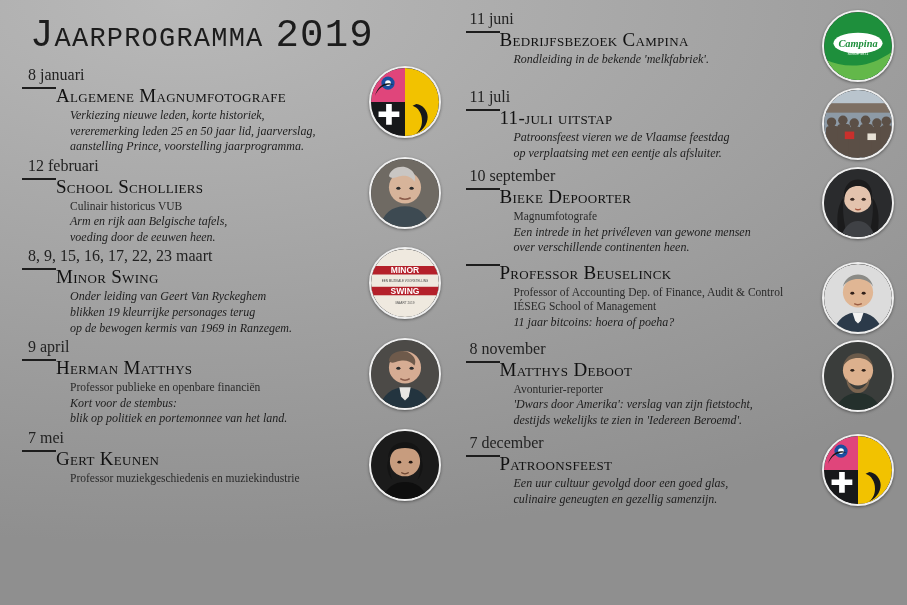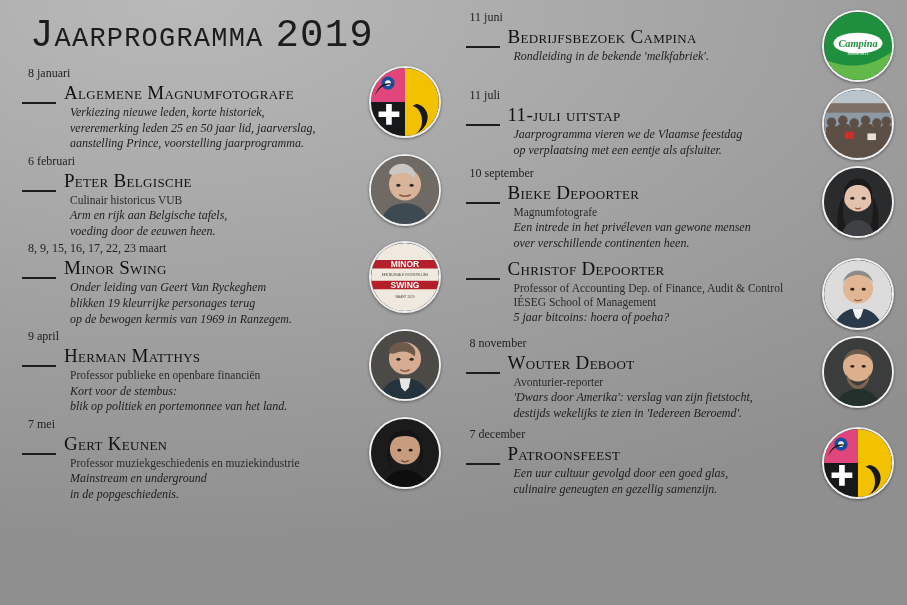--- a/index.html
+++ b/index.html
@@ -40,27 +40,27 @@
     position: relative;
     display: flex;
     align-items: flex-start;
     margin-bottom: 2px;
   }
   .entry .text {
     flex: 1 1 auto;
     min-width: 0;
   }
   .date {
-    font-size: 12px;
+    font-size: 16px;
     color: #222;
     margin: 0 0 1px 6px;
     font-family: "Liberation Serif", serif;
   }
   .headrow {
-    display:flex; align-items:flex-end; gap:8px;
+    display:flex; align-items:flex-start; gap:0;
   }
   .dash {
     display:inline-block;
     width: 34px; height: 0;
     border-top: 2px solid #1d1d1d;
     margin-top: 2px;
     flex: 0 0 auto;
   }
   .name {
     font-variant: small-caps;
@@ -147,24 +147,24 @@
                 <circle cx="18" cy="16" r="3" fill="#fff"></circle>
                 <path d="M4 30c4-10 12-14 20-12-6-4-16-2-20 12z" fill="#17181a"></path>
               </g>
             </svg>
           </div>
         </div>
       </div>
 
       <div class="entry">
         <div class="text">
-          <div class="date">6 februari</div>
-          <div class="headrow">
-            <span class="dash"></span>
-            <span class="name">Peter Belgische</span>
+          <div class="date">12 februari</div>
+          <div class="headrow">
+            <span class="dash"></span>
+            <span class="name">School Scholliers</span>
           </div>
           <div class="sub" style="white-space:pre-line">Culinair historicus VUB</div>
           <div class="desc" style="white-space:pre-line">Arm en rijk aan Belgische tafels,
 voeding door de eeuwen heen.</div>
         </div>
         <div class="thumbwrap">
           <div class="thumb">
             <svg viewBox="0 0 72 72">
               <defs>
                   <clipPath id="c2">
@@ -253,22 +253,20 @@
       </div>
 
       <div class="entry">
         <div class="text">
           <div class="date">7 mei</div>
           <div class="headrow">
             <span class="dash"></span>
             <span class="name">Gert Keunen</span>
           </div>
           <div class="sub" style="white-space:pre-line">Professor muziekgeschiedenis en muziekindustrie</div>
-          <div class="desc" style="white-space:pre-line">Mainstream en underground
-in de popgeschiedenis.</div>
         </div>
         <div class="thumbwrap">
           <div class="thumb">
             <svg viewBox="0 0 72 72">
               <defs>
                   <clipPath id="c5">
                     <circle cx="36" cy="36" r="36"></circle>
                   </clipPath>
                 </defs>
               <g clip-path="url(#c5)">
@@ -320,21 +318,21 @@
         </div>
       </div>
 
       <div class="entry">
         <div class="text">
           <div class="date">11 juli</div>
           <div class="headrow">
             <span class="dash"></span>
             <span class="name">11-juli uitstap</span>
           </div>
-          <div class="desc" style="white-space:pre-line">Jaarprogramma vieren we de Vlaamse feestdag
+          <div class="desc" style="white-space:pre-line">Patroonsfeest vieren we de Vlaamse feestdag
 op verplaatsing met een eentje als afsluiter.</div>
         </div>
         <div class="thumbwrap">
           <div class="thumb">
             <svg viewBox="0 0 72 72">
               <defs>
                   <clipPath id="r2">
                     <circle cx="36" cy="36" r="36"></circle>
                   </clipPath>
                 </defs>
@@ -396,25 +394,25 @@
               </g>
             </svg>
           </div>
         </div>
       </div>
 
       <div class="entry">
         <div class="text">
           <div class="headrow">
             <span class="dash"></span>
-            <span class="name">Christof Depoorter</span>
+            <span class="name">Professor Beuselinck</span>
           </div>
           <div class="sub" style="white-space:pre-line">Professor of Accounting  Dep. of Finance, Audit &amp; Control
 IÉSEG School of Management</div>
-          <div class="desc" style="white-space:pre-line">5 jaar bitcoins: hoera of poeha?</div>
+          <div class="desc" style="white-space:pre-line">11 jaar bitcoins: hoera of poeha?</div>
         </div>
         <div class="thumbwrap">
           <div class="thumb">
             <svg viewBox="0 0 72 72">
               <defs>
                   <clipPath id="r4">
                     <circle cx="36" cy="36" r="36"></circle>
                   </clipPath>
                 </defs>
               <g clip-path="url(#r4)">
@@ -430,21 +428,21 @@
             </svg>
           </div>
         </div>
       </div>
 
       <div class="entry">
         <div class="text">
           <div class="date">8 november</div>
           <div class="headrow">
             <span class="dash"></span>
-            <span class="name">Wouter Deboot</span>
+            <span class="name">Matthys Deboot</span>
           </div>
           <div class="sub" style="white-space:pre-line">Avonturier-reporter</div>
           <div class="desc" style="white-space:pre-line">'Dwars door Amerika': verslag van zijn fietstocht,
 destijds wekelijks te zien in 'Iedereen Beroemd'.</div>
         </div>
         <div class="thumbwrap">
           <div class="thumb">
             <svg viewBox="0 0 72 72">
               <defs>
                   <clipPath id="r5">

